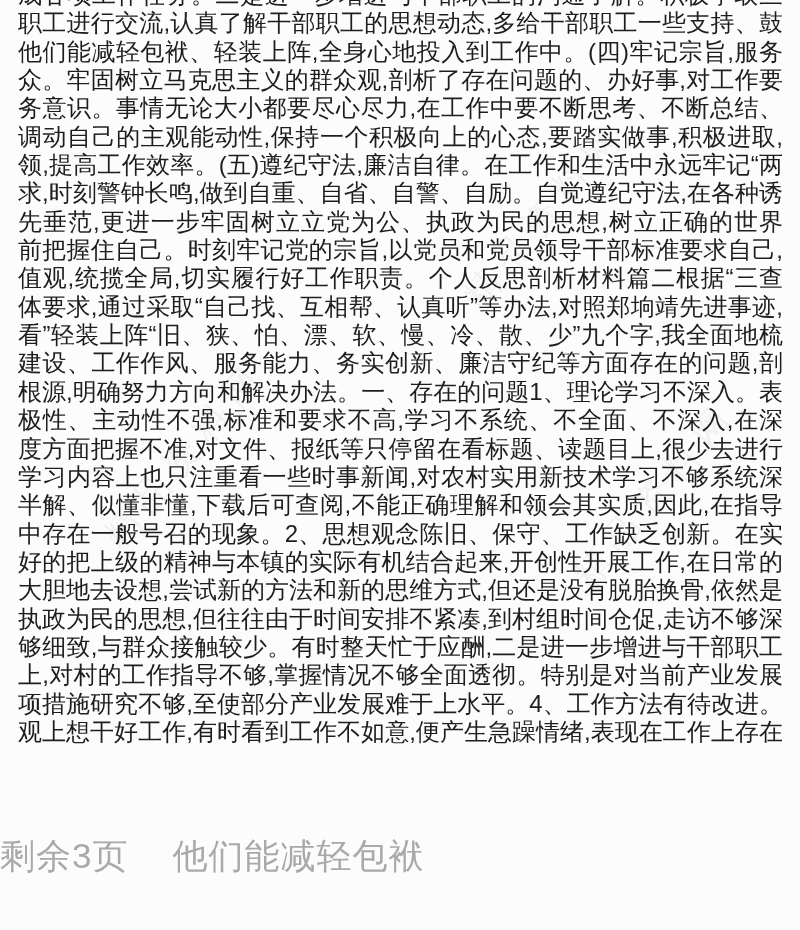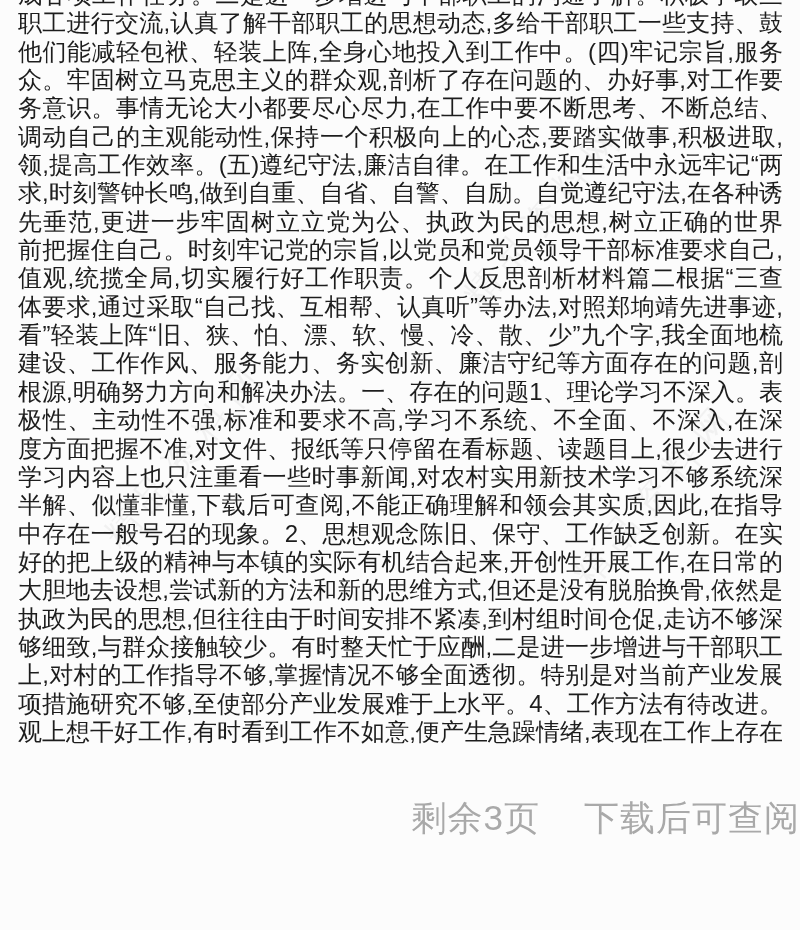--- a/index.html
+++ b/index.html
@@ -53,25 +53,25 @@
     font-size: 24px;
     overflow: hidden;
     text-align: justify;
     text-align-last: justify;
     white-space: normal;
   }
   
   .footer-notice {
     position: absolute;
     left: 0;
-    top: 795px;
+    top: 833px;
     width: 100%;
     z-index: 1;
     display: flex;
-    justify-content: flex-end;
+    justify-content: flex-start;
     align-items: center;
     gap: 44px;
     color: #a9a9a9;
     font-size: 35px;
     letter-spacing: 1px;
   }
 </style>
 </head>
 <body>
 
@@ -109,16 +109,16 @@
       <div class="line">大胆地去设想,尝试新的方法和新的思维方式,但还是没有脱胎换骨,依然是按步就班,</div>
       <div class="line">执政为民的思想,但往往由于时间安排不紧凑,到村组时间仓促,走访不够深入,了解还不</div>
       <div class="line">够细致,与群众接触较少。有时整天忙于应酬,二是进一步增进与干部职工的沟通了解</div>
       <div class="line">上,对村的工作指导不够,掌握情况不够全面透彻。特别是对当前产业发展需要采取的各</div>
       <div class="line">项措施研究不够,至使部分产业发展难于上水平。4、工作方法有待改进。一是由于自已主</div>
       <div class="line">观上想干好工作,有时看到工作不如意,便产生急躁情绪,表现在工作上存在一定程度的</div>
     </div>
 
   <div class="footer-notice">
     <span>剩余3页</span>
-    <span>下载后可查阅</span>
+    <span>他们能减轻包袱</span>
   </div>
 
 </div>
 
 </body></html>

